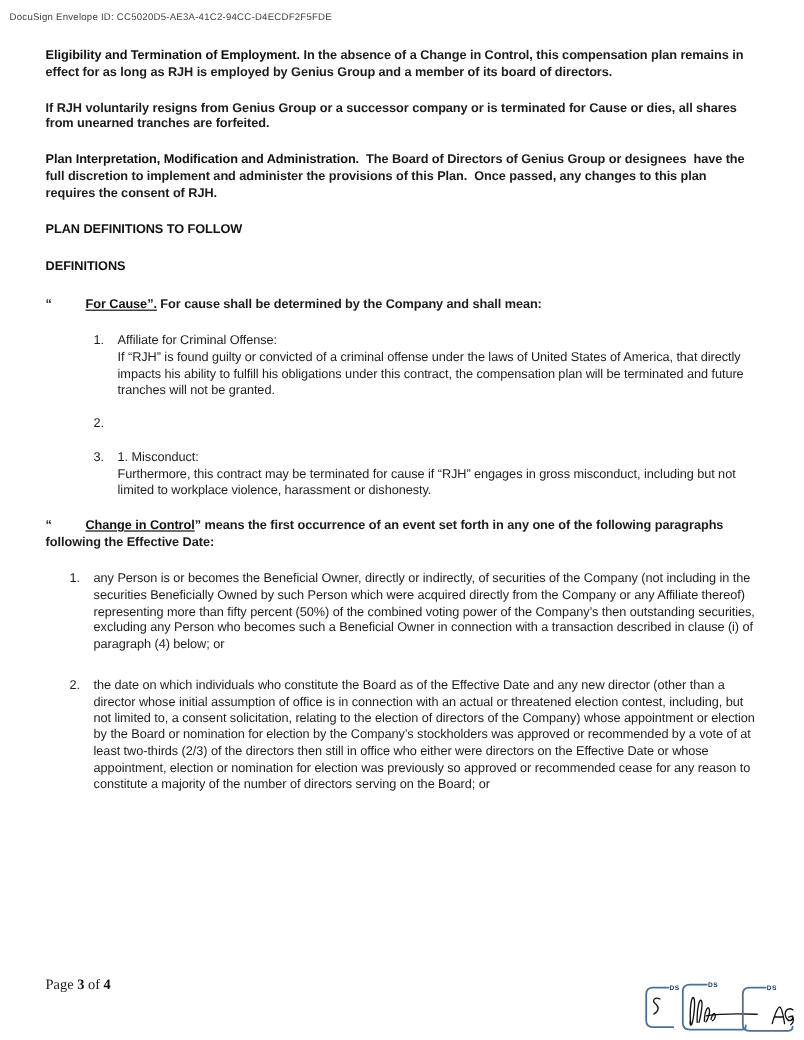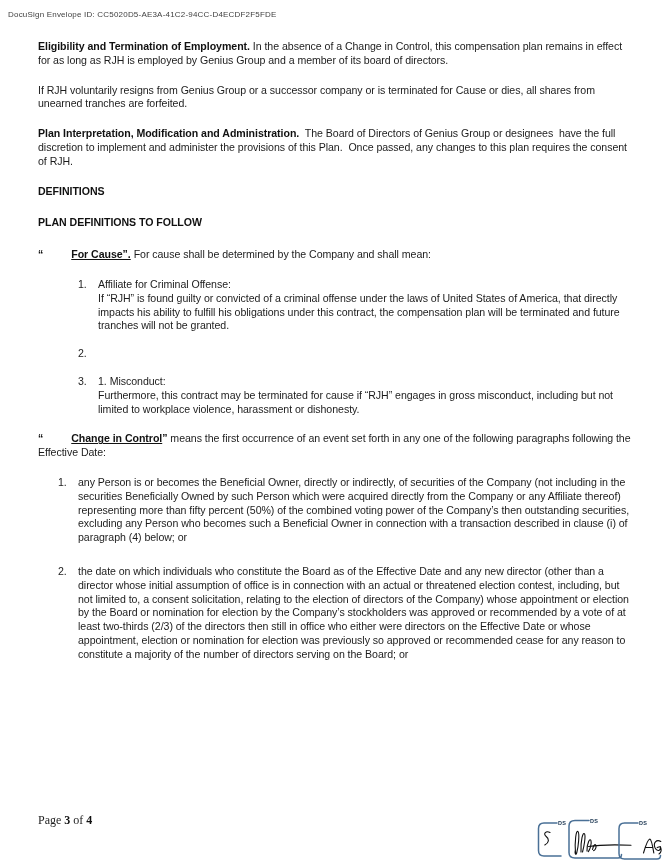--- a/index.html
+++ b/index.html
@@ -25,21 +25,21 @@
   }
   .content {
     position: absolute;
     top: 40px; left: 38px;
     width: 594px;
     font-size: 10.6px;
     line-height: 13.8px;
     letter-spacing: -0.05px;
   }
   .content span, .content b, .content u, .li-body, .li-title { white-space: pre-wrap; }
-  p.para { margin: 0 0 16px 0; }
+  p.para { margin: 0 0 16px 0; font-weight: bold; }
   p.heading { margin: 0 0 18px 0; font-weight: bold; color: #111; }
   b { color: #111; }
   .defined-term u { text-decoration: underline; margin-left: 28px; }
   .list { margin: 0; }
   .list1 { margin-left: 40px; margin-bottom: 16px; }
   .list2 { margin-left: 20px; }
   .li { display: flex; margin-bottom: 14px; }
   .list2 .li { margin-bottom: 20px; }
   .li-num { width: 20px; flex: 0 0 20px; }
   .li-content { flex: 1; }
@@ -73,23 +73,23 @@
 
   <div class="content">
 
     <p class="para"><b>Eligibility and Termination of Employment.</b><span> In the absence of a Change in Control, this compensation plan remains in effect for as long as RJH is employed by Genius Group and a member of its board of directors.</span></p>
 
     <p class="para"><span>If RJH voluntarily resigns from Genius Group or a successor company or is terminated for Cause or dies, all shares from unearned tranches are forfeited.</span></p>
 
 
     <p class="para"><b>Plan Interpretation, Modification and Administration.</b><span>  The Board of Directors of Genius Group or designees  have the full discretion to implement and administer the provisions of this Plan.  Once passed, any changes to this plan requires the consent of RJH.</span></p>
 
+    <p class="heading">PLAN DEFINITIONS TO FOLLOW</p>
+
     <p class="heading">DEFINITIONS</p>
-
-    <p class="heading">PLAN DEFINITIONS TO FOLLOW</p>
 
     <p class="para"><b class="defined-term"><span>“</span><u>For Cause”.</u></b><span> For cause shall be determined by the Company and shall mean:</span></p>
 
     <div class="list list1">
       <div class="li">
         <span class="li-num">1.</span>
         <div class="li-content">
           <div class="li-title">Affiliate for Criminal Offense:</div>
           <div class="li-body">If “RJH” is found guilty or convicted of a criminal offense under the laws of United States of America, that directly impacts his ability to fulfill his obligations under this contract, the compensation plan will be terminated and future tranches will not be granted.</div>
         </div>

